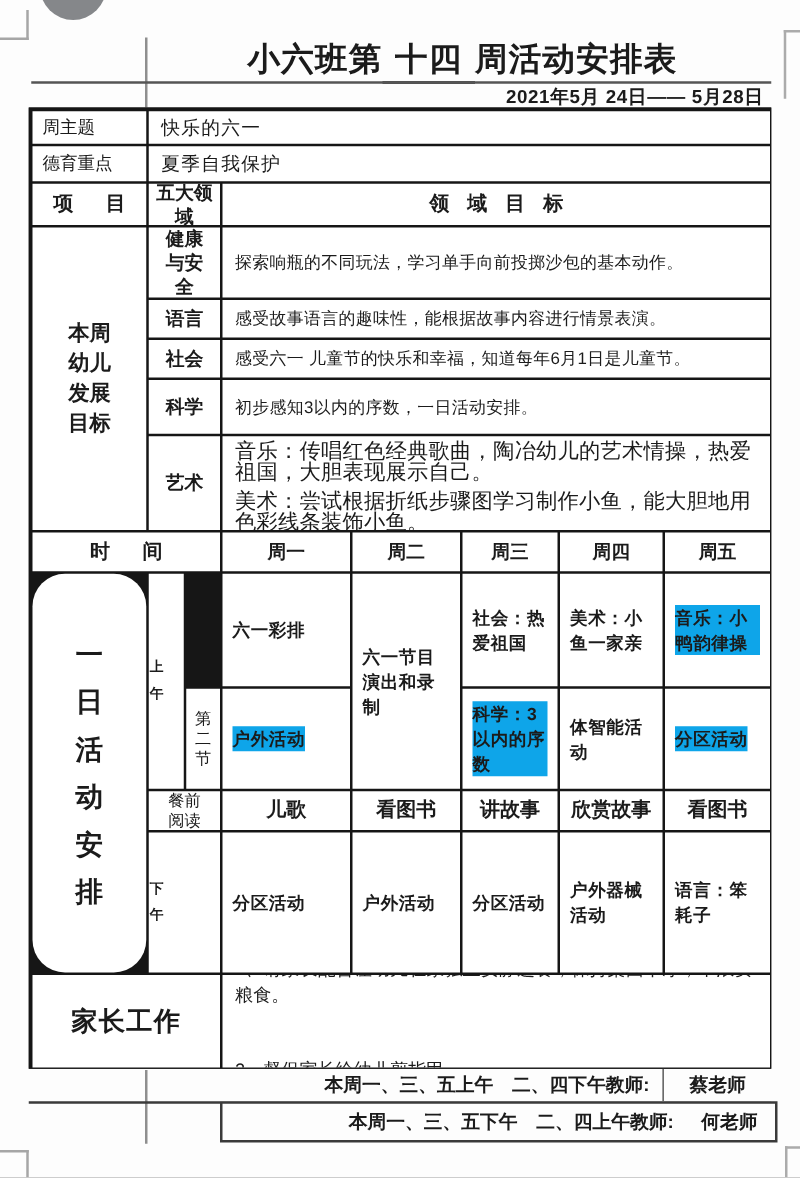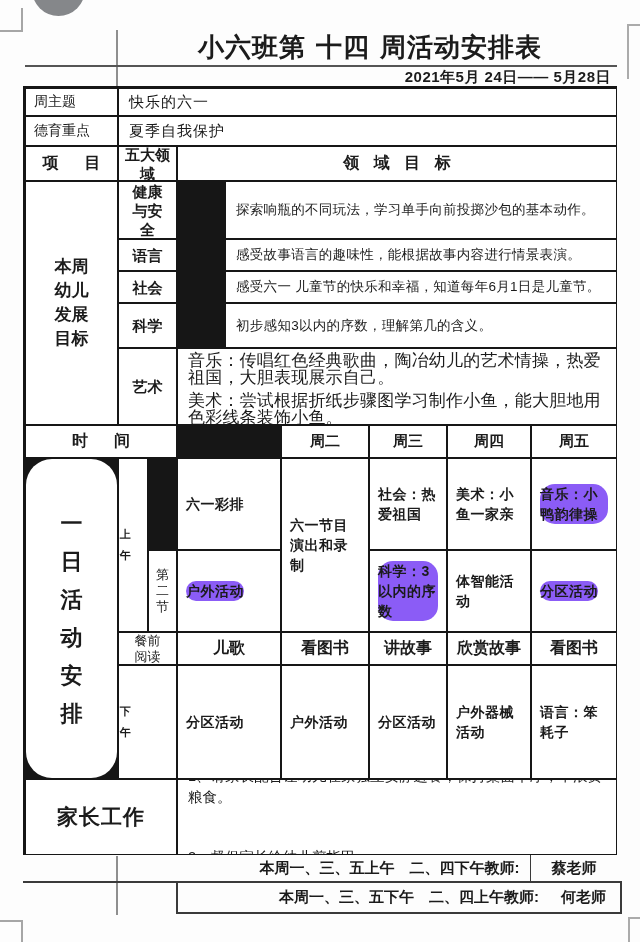--- a/index.html
+++ b/index.html
@@ -37,37 +37,37 @@
 
   .rowlabel { font-size:14px; font-weight:500; padding-left:8px; }
   .rowval   { font-size:15px; font-weight:500; padding-left:10px; letter-spacing:1px; }
   .hdr      { font-weight:bold; font-size:16px; justify-content:center; }
   .hdr-sp   { letter-spacing:5px; text-indent:5px; }
   .domains2 { font-weight:bold; font-size:15px; line-height:19px; justify-content:center; text-align:center; }
   .bigv     { justify-content:center; font-weight:bold; font-size:17px; }
   .bigv span{ display:inline-block; width:2.25em; word-break:break-all; line-height:24px; text-align:center; }
   .domain   { justify-content:center; font-weight:bold; font-size:15px; text-align:center; }
   .domain span { display:inline-block; max-width:2.3em; word-break:break-all; line-height:19px; }
-  .goal     { font-size:13.5px; line-height:18px; font-weight:500; padding:2px 10px; letter-spacing:.3px;margin-left:48px; }
+  .goal     { font-size:13.5px; line-height:18px; font-weight:500; padding:2px 10px; letter-spacing:.3px; }
   .art-cell { flex-direction:column; align-items:stretch; padding:0; }
   .art-cell .sub { flex:1; display:flex; align-items:center; padding:3px 10px;
                    font-size:17px; line-height:17px; font-weight:500; letter-spacing:.2px; }
   .art-div  { height:1.5px; background:#242424; }
 
   .dayhdr { justify-content:center; font-weight:bold; font-size:15px; }
   .vlabel { justify-content:flex-start; font-weight:bold; font-size:11px; }
   .vlabel span { display:inline-block; width:1.15em; word-break:break-all; line-height:21px; text-align:center; }
   .plabel { justify-content:center; font-size:13px; font-weight:500; }
   .plabel span { display:inline-block; width:1.1em; word-break:break-all; line-height:16px; text-align:center; }
   .rdlabel { justify-content:center; font-size:13px; font-weight:500; text-align:center; }
   .rdlabel span { display:inline-block; width:2.2em; word-break:break-all; line-height:16px; }
   .daybig { justify-content:center; font-weight:bold; font-size:22px;border-radius:26px; }
   .daybig span { display:inline-block; width:1.15em; word-break:break-all; line-height:38px; text-align:center; }
   .sched { font-size:14px; line-height:20px; font-weight:600; padding:4px 8px; letter-spacing:.5px; }
-  .sched .hl { background:#8b5cf6; box-decoration-break:clone;border-radius:15px; -webkit-box-decoration-break:clone; }
+  .sched .hl { background:#0ea5e9; box-decoration-break:clone; -webkit-box-decoration-break:clone; }
   .read  { justify-content:center; font-size:16px; font-weight:600; text-align:center; }
 
   .pw-label { justify-content:center; font-weight:bold; font-size:21px; letter-spacing:1px; }
   .pw-body  { flex-direction:column; align-items:flex-start; justify-content:center;
               font-size:14.5px; line-height:21px; font-weight:500; padding:4px 10px;gap:39px; }
 
   
   .teacher1 { position:absolute; left:23px; top:855px; width:594px; height:26px;
               display:flex; align-items:center; justify-content:flex-end;
               font-size:15px; font-weight:600; }
@@ -123,32 +123,33 @@
     <div class="cell goal" style="grid-area:5/4/6/9">感受故事语言的趣味性，能根据故事内容进行情景表演。</div>
 
     <div class="cell domain" style="grid-area:6/2/7/4">
         <span>社会</span>
       </div>
     <div class="cell goal" style="grid-area:6/4/7/9">感受六一 儿童节的快乐和幸福，知道每年6月1日是儿童节。</div>
 
     <div class="cell domain" style="grid-area:7/2/8/4">
         <span>科学</span>
       </div>
-    <div class="cell goal" style="grid-area:7/4/8/9">初步感知3以内的序数，理解第几的含义。</div>
+    <div class="cell goal" style="grid-area:7/4/8/9">初步感知3以内的序数，一日活动安排。</div>
 
     <div class="cell domain" style="grid-area:8/2/9/4">
         <span>艺术</span>
       </div>
     <div class="cell art-cell" style="grid-area:8/4/9/9">
       <div class="sub">音乐：传唱红色经典歌曲，陶冶幼儿的艺术情操，热爱祖国，大胆表现展示自己。</div>
       <div class="art-div"></div>
       <div class="sub">美术：尝试根据折纸步骤图学习制作小鱼，能大胆地用色彩线条装饰小鱼。</div>
     </div>
 
     <div class="cell hdr hdr-sp" style="grid-area:9/1/10/4">时　间</div>
+    <div class="cell dayhdr" style="grid-area:9/4/10/5">周一</div>
     <div class="cell dayhdr" style="grid-area:9/5/10/6">周二</div>
     <div class="cell dayhdr" style="grid-area:9/6/10/7">周三</div>
     <div class="cell dayhdr" style="grid-area:9/7/10/8">周四</div>
     <div class="cell dayhdr" style="grid-area:9/8/10/9">周五</div>
 
     <div class="cell daybig" style="grid-area:10/1/14/2">
         <span>一日活动安排</span>
       </div>
 
     <div class="cell vlabel" style="grid-area:10/2/12/3">

